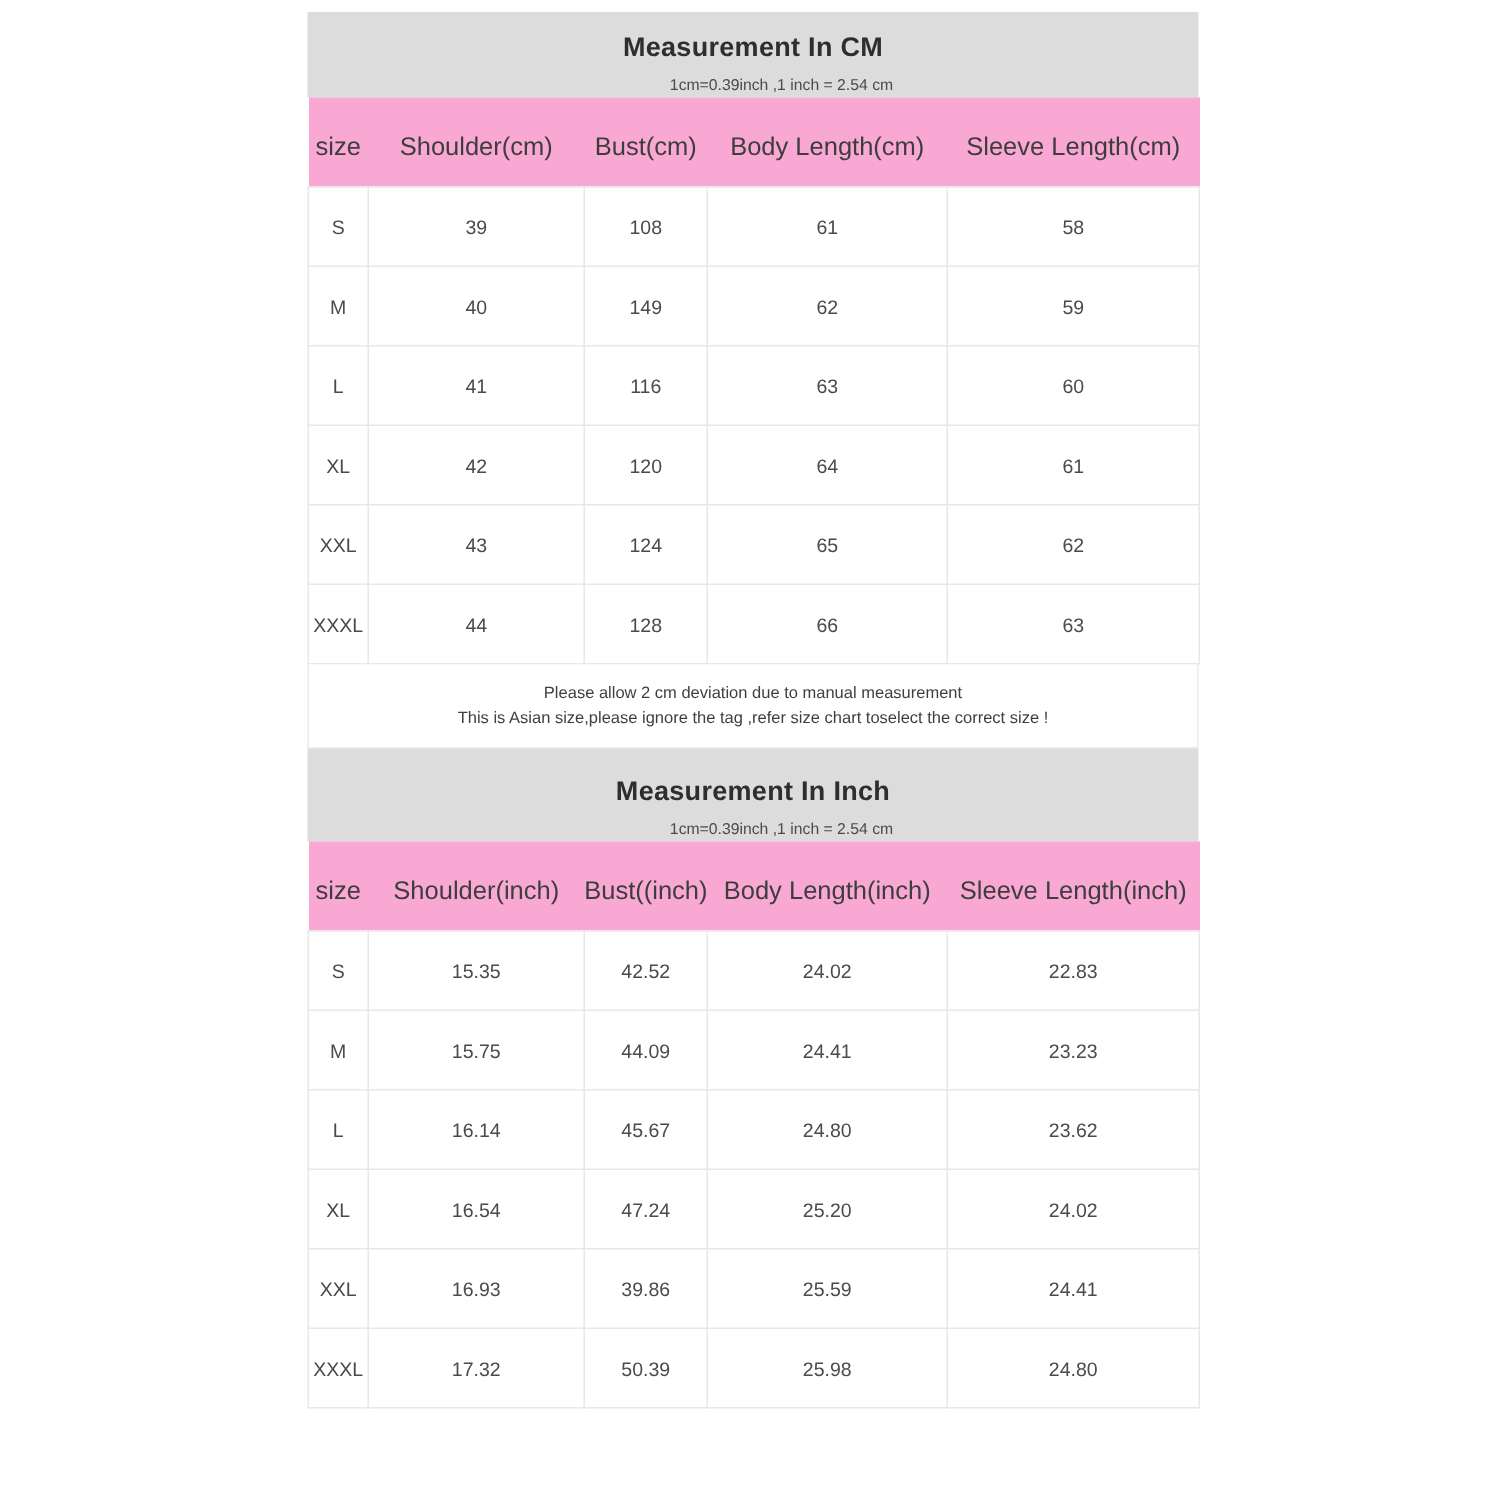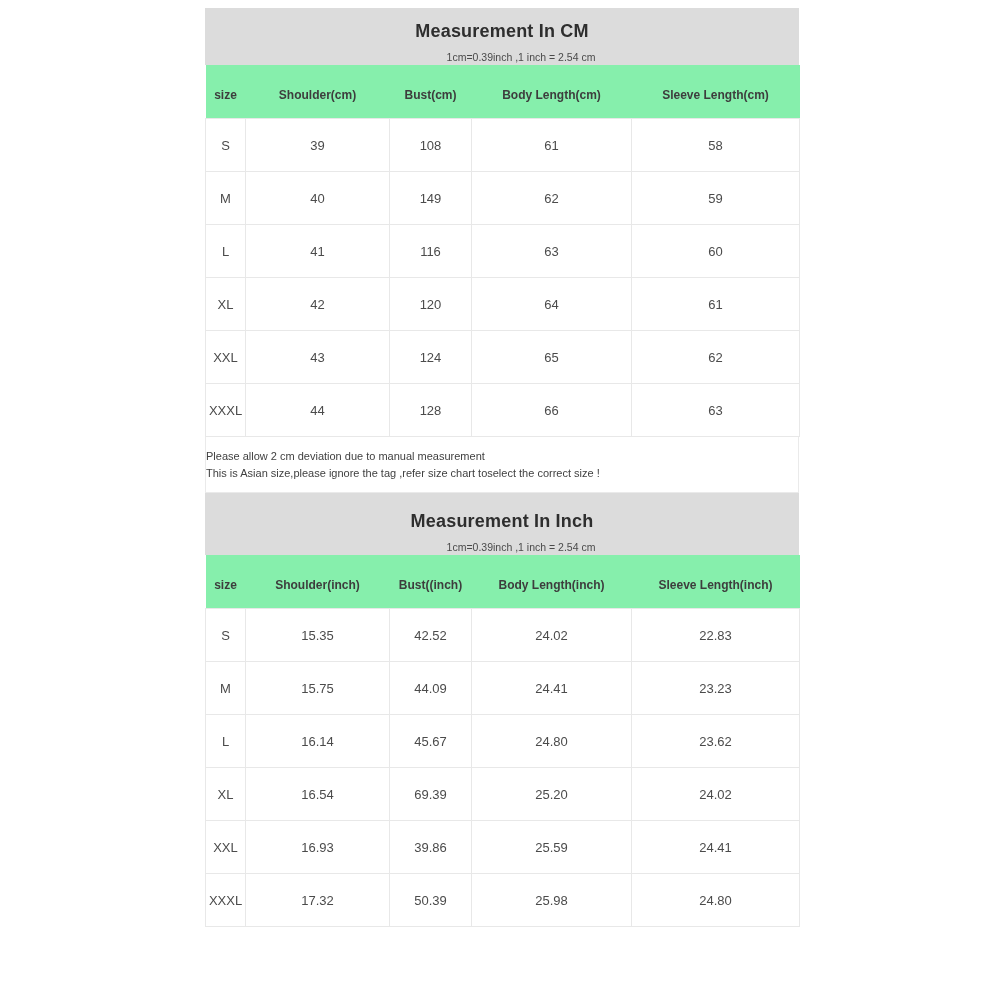--- a/index.html
+++ b/index.html
@@ -45,41 +45,41 @@
     width: 100%;
     border-collapse: collapse;
     table-layout: fixed;
   }
   table.measure col.c-size   { width: 40px; }
   table.measure col.c-shoulder { width: 144px; }
   table.measure col.c-bust   { width: 82px; }
   table.measure col.c-body   { width: 160px; }
   table.measure col.c-sleeve { width: 168px; }
   table.measure thead th {
-    background: #86efac;
-    font-weight: bold;
-    font-size: 12px;
+    background: #f9a8d4;
+    font-weight: normal;
+    font-size: 17px;
     color: #3d3d3d;
     padding: 23px 0 16px 0;
     text-align: center;
   }
   table.measure tbody td {
     background: #ffffff;
     border: 1px solid #e8e8e8;
     height: 53px;
     text-align: center;
     vertical-align: middle;
     font-size: 13px;
     color: #4b4b4b;
   }
   .notes {
     border: 1px solid #eaeaea;
     border-top: none;
     background: #ffffff;
-    text-align: left;
+    text-align: center;
     padding: 11px 0 10px 0;
   }
   .notes .note-line {
     font-size: 11px;
     color: #3f3f3f;
     line-height: 17px;
   }
   .band.second {
     padding-top: 18px;
   }
@@ -217,21 +217,21 @@
             <tr>
               <td>L</td>
               <td>16.14</td>
               <td>45.67</td>
               <td>24.80</td>
               <td>23.62</td>
             </tr>
             <tr>
               <td>XL</td>
               <td>16.54</td>
-              <td>69.39</td>
+              <td>47.24</td>
               <td>25.20</td>
               <td>24.02</td>
             </tr>
             <tr>
               <td>XXL</td>
               <td>16.93</td>
               <td>39.86</td>
               <td>25.59</td>
               <td>24.41</td>
             </tr>

